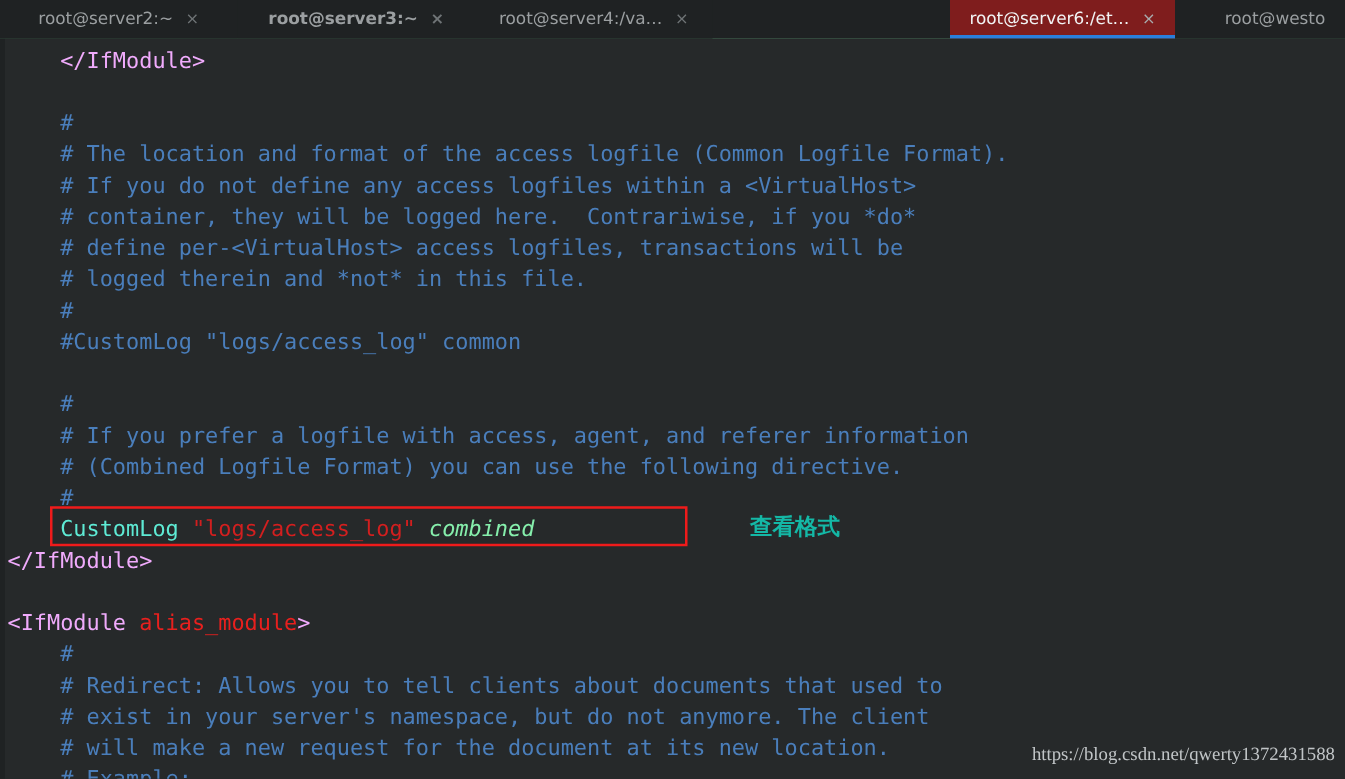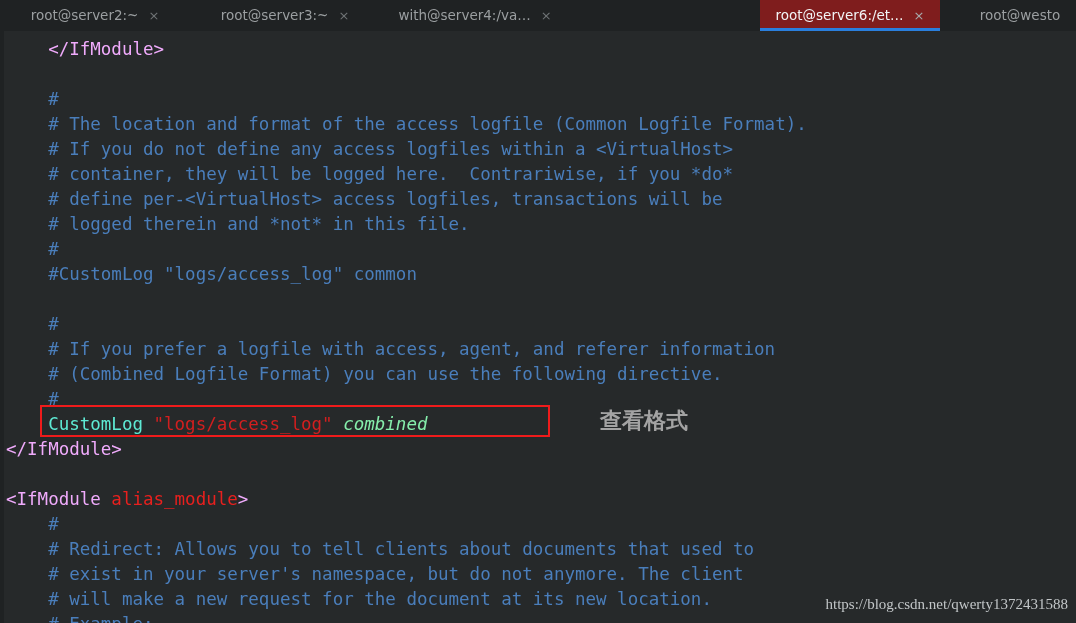--- a/index.html
+++ b/index.html
@@ -113,23 +113,23 @@
     border: 2px solid #ef1b1b;
     box-sizing: border-box;
     pointer-events: none;
   }
   
   #annotation {
     position: absolute;
     left: 600px;
     top: 376px;
     font-family: Liberation Serif, serif;
-    font-size: 22px;
+    font-size: 18px;
     font-weight: bold;
-    color: #a3a3a3;
+    color: #14b8a6;
     line-height: 28px;
     white-space: nowrap;
   }
   
   #watermark {
     position: absolute;
     right: 8px;
     bottom: 10px;
     font-family: Liberation Serif, serif;
     font-size: 15px;
@@ -139,26 +139,26 @@
   }
 </style>
 </head>
 <body>
 
 <div id="tabbar">
     <div class="tab" style="width: 190px;">
       <span class="tab-label">root@server2:~</span>
       <span class="tab-close">×</span>
     </div>
-    <div class="tab" style="width: 190px;">
+    <div class="tab" style="width: 190px; font-weight: bold;">
       <span class="tab-label">root@server3:~</span>
       <span class="tab-close">×</span>
     </div>
     <div class="tab" style="width: 190px;">
-      <span class="tab-label">with@server4:/va…</span>
+      <span class="tab-label">root@server4:/va…</span>
       <span class="tab-close">×</span>
     </div>
     <div class="tab" style="width: 190px; margin-top: 44px;">
       <span class="tab-label">root@server5:~</span>
       <span class="tab-close">×</span>
     </div>
     <div class="tab active" style="width: 180px;">
       <span class="tab-label">root@server6:/et…</span>
       <span class="tab-close">×</span>
     </div>

